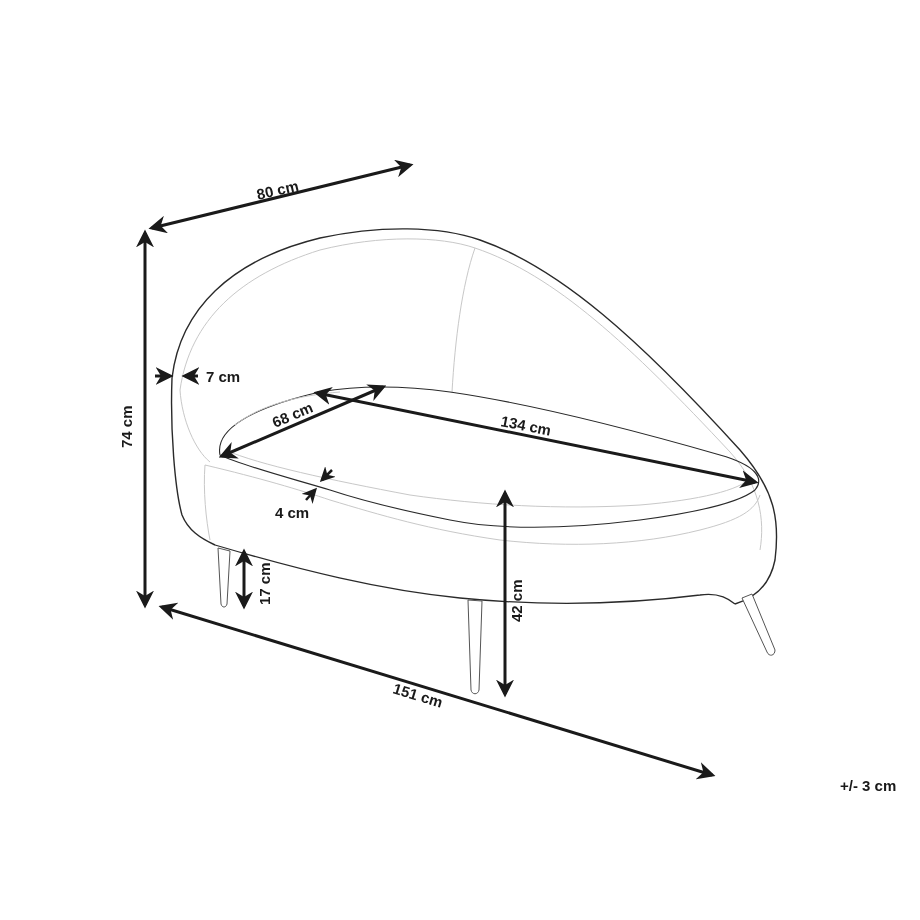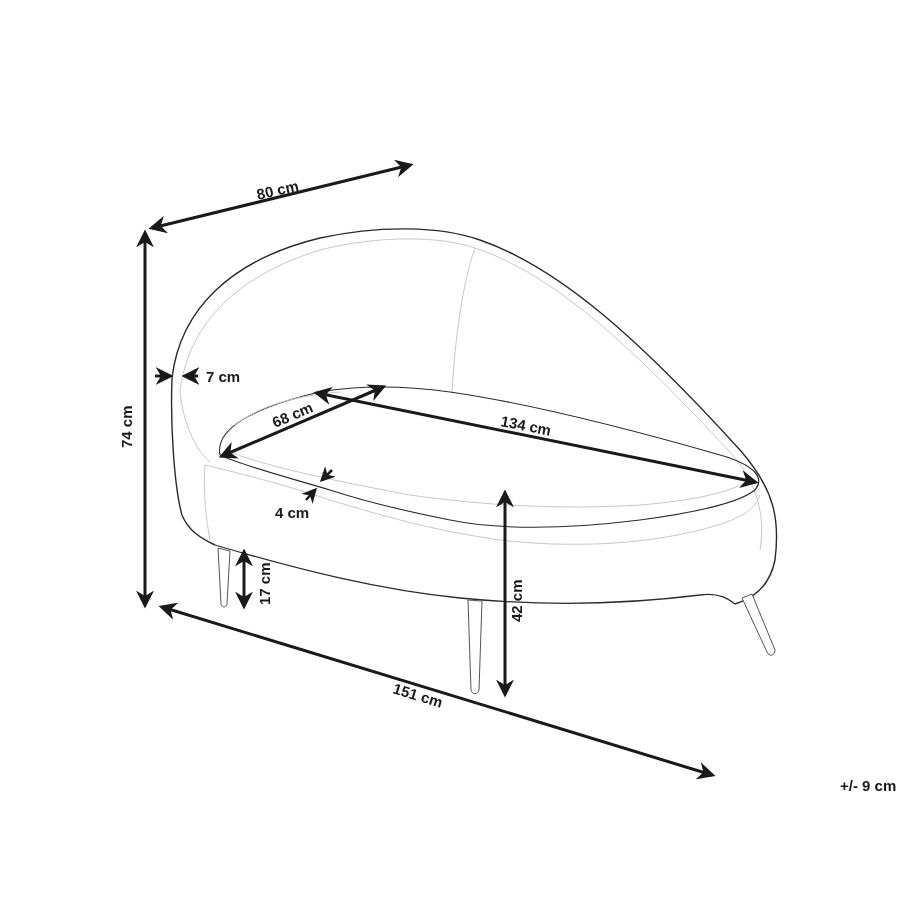--- a/index.html
+++ b/index.html
@@ -67,13 +67,13 @@
     <text class="dim-label" x="206" y="382">7 cm</text>
     <text class="dim-label" x="275" y="428" transform="rotate(-23 275 428)">68 cm</text>
     <text class="dim-label" x="500" y="426" transform="rotate(11 500 426)">134 cm</text>
     <text class="dim-label" x="275" y="518">4 cm</text>
     <text class="dim-label" x="270" y="605" transform="rotate(-90 270 605)">17 cm</text>
     <text class="dim-label" x="522" y="622" transform="rotate(-90 522 622)">42 cm</text>
     <text class="dim-label" x="392" y="693" transform="rotate(17 392 693)">151 cm</text>
   </g>
 </svg>
 
-<div class="tolerance">+/- 9 cm</div>
+<div class="tolerance">+/- 3 cm</div>
 
 </body></html>

